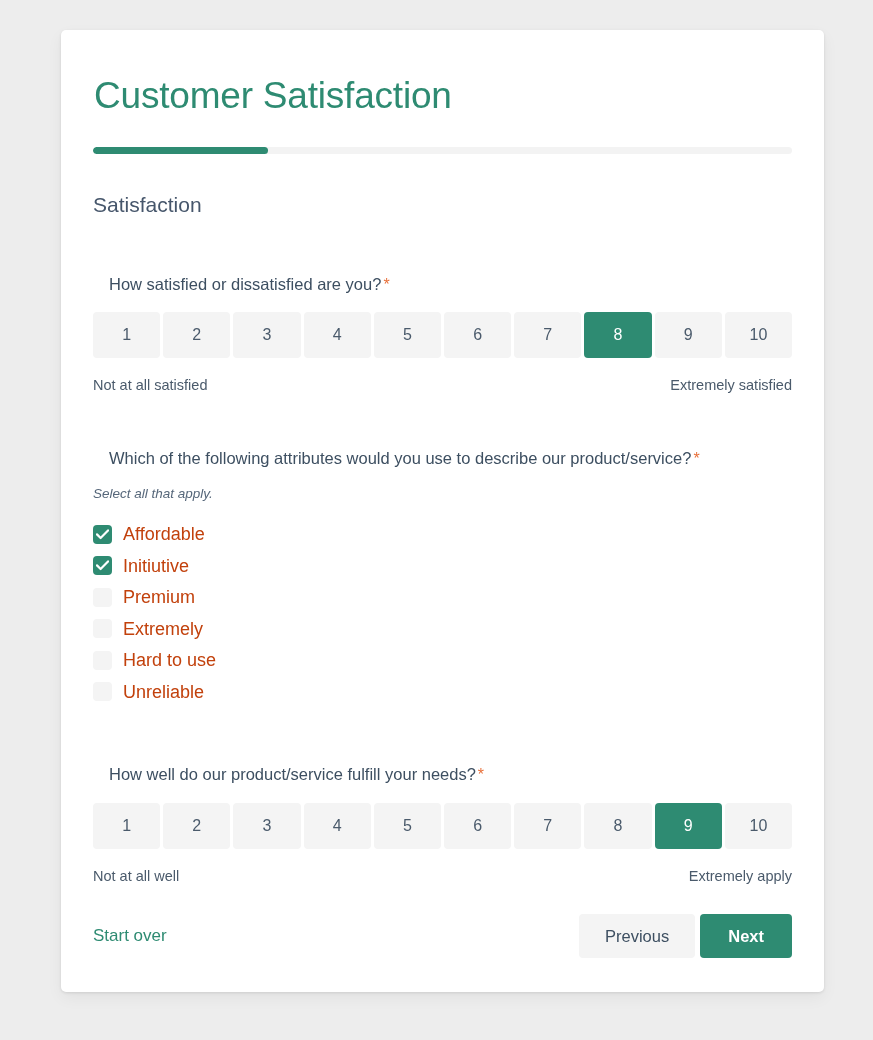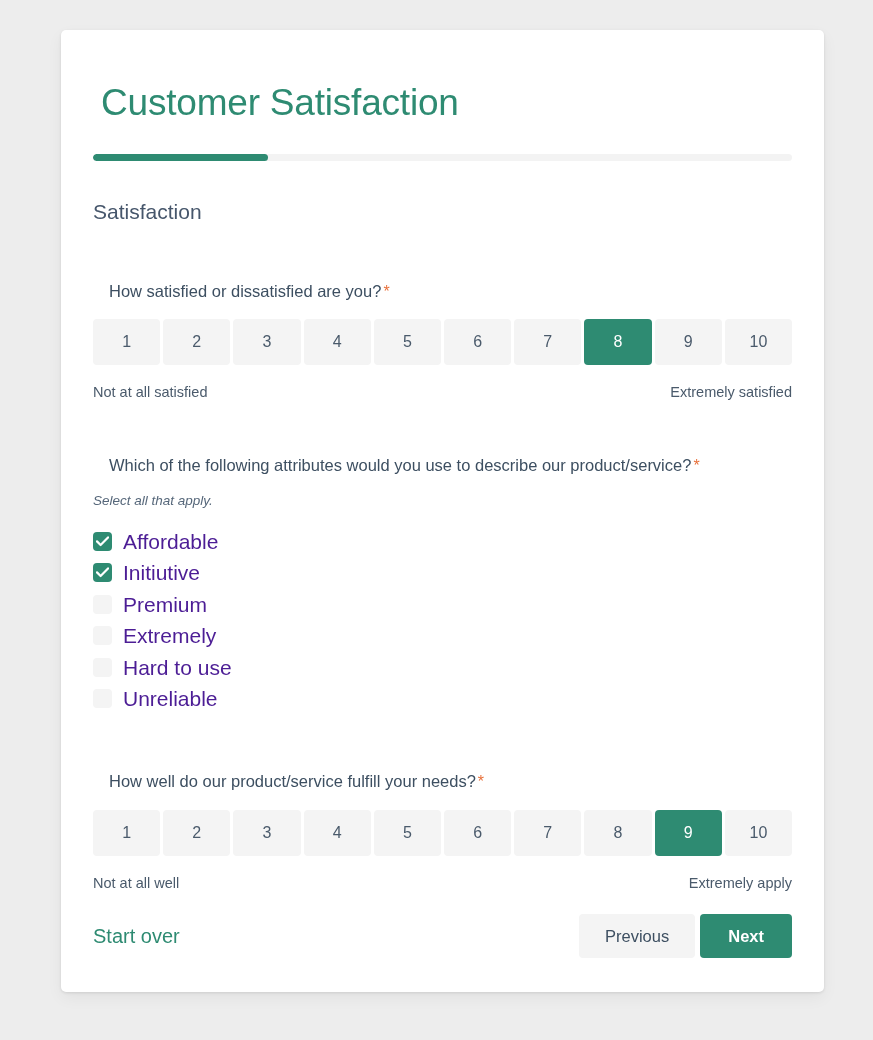--- a/index.html
+++ b/index.html
@@ -30,21 +30,21 @@
 
   .inner {
     position: absolute;
     left: 32px;
     top: 0;
     width: 699px;
   }
 
   
   .survey-title {
-    margin: 8px;
+    margin: 1px;
     padding-top: 42px;
     font-size: 37px;
     font-weight: 300;
     letter-spacing: -0.2px;
     color: #2e8b72;
     line-height: 1.25;
   }
 
   .progress-track {
     margin-top: 28px;
@@ -147,38 +147,38 @@
   }
   .cbox.checked {
     background: #2e8b72;
   }
   .cbox.checked svg {
     position: absolute;
     left: 3px;
     top: 4px;
   }
   .cbox-label {
-    font-size: 21px;
-    color: #4c1d95;
+    font-size: 18px;
+    color: #c2410c;
     padding-left: 11px;
     line-height: 1;
   }
 
   
   .footer {
     position: absolute;
     left: 32px;
     top: 884px;
     width: 699px;
     display: flex;
     align-items: center;
     justify-content: space-between;
   }
   .start-over {
-    font-size: 20px;
+    font-size: 17px;
     color: #2e8b72;
     text-decoration: none;
     cursor: pointer;
   }
   .nav-buttons {
     display: flex;
     gap: 5px;
   }
   .btn {
     font-family: "Liberation Sans", sans-serif;

